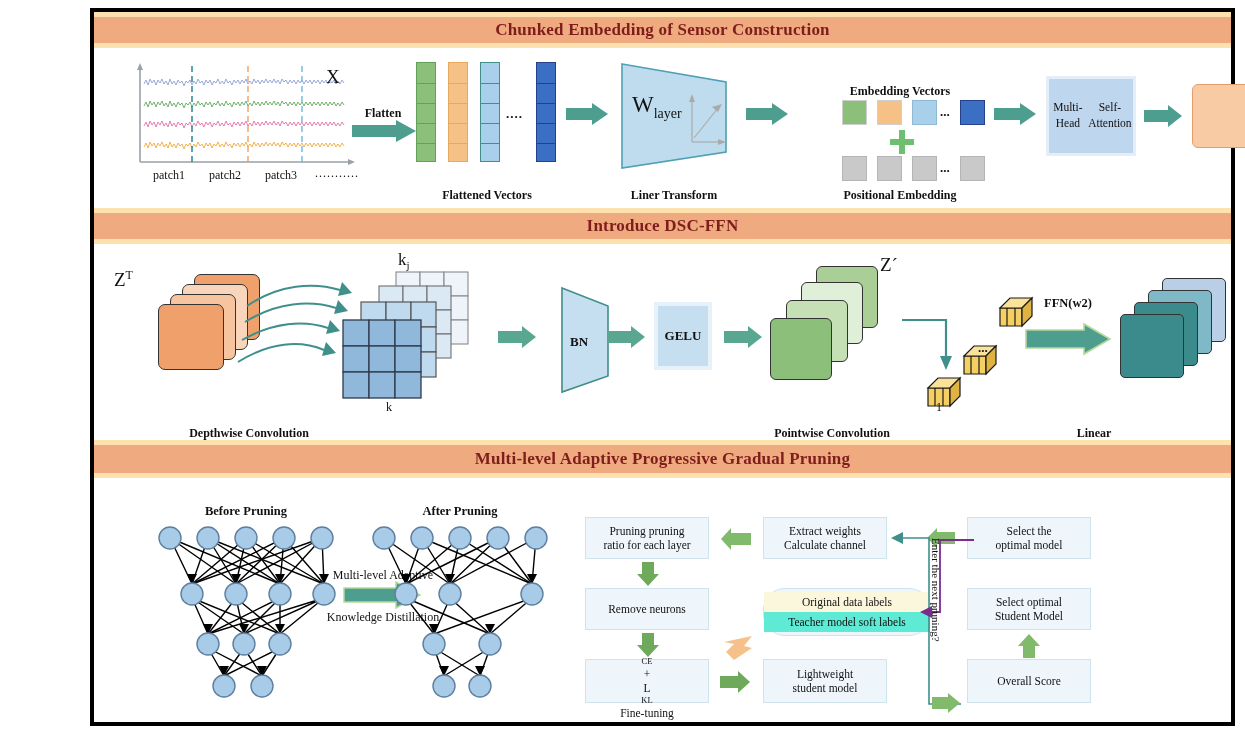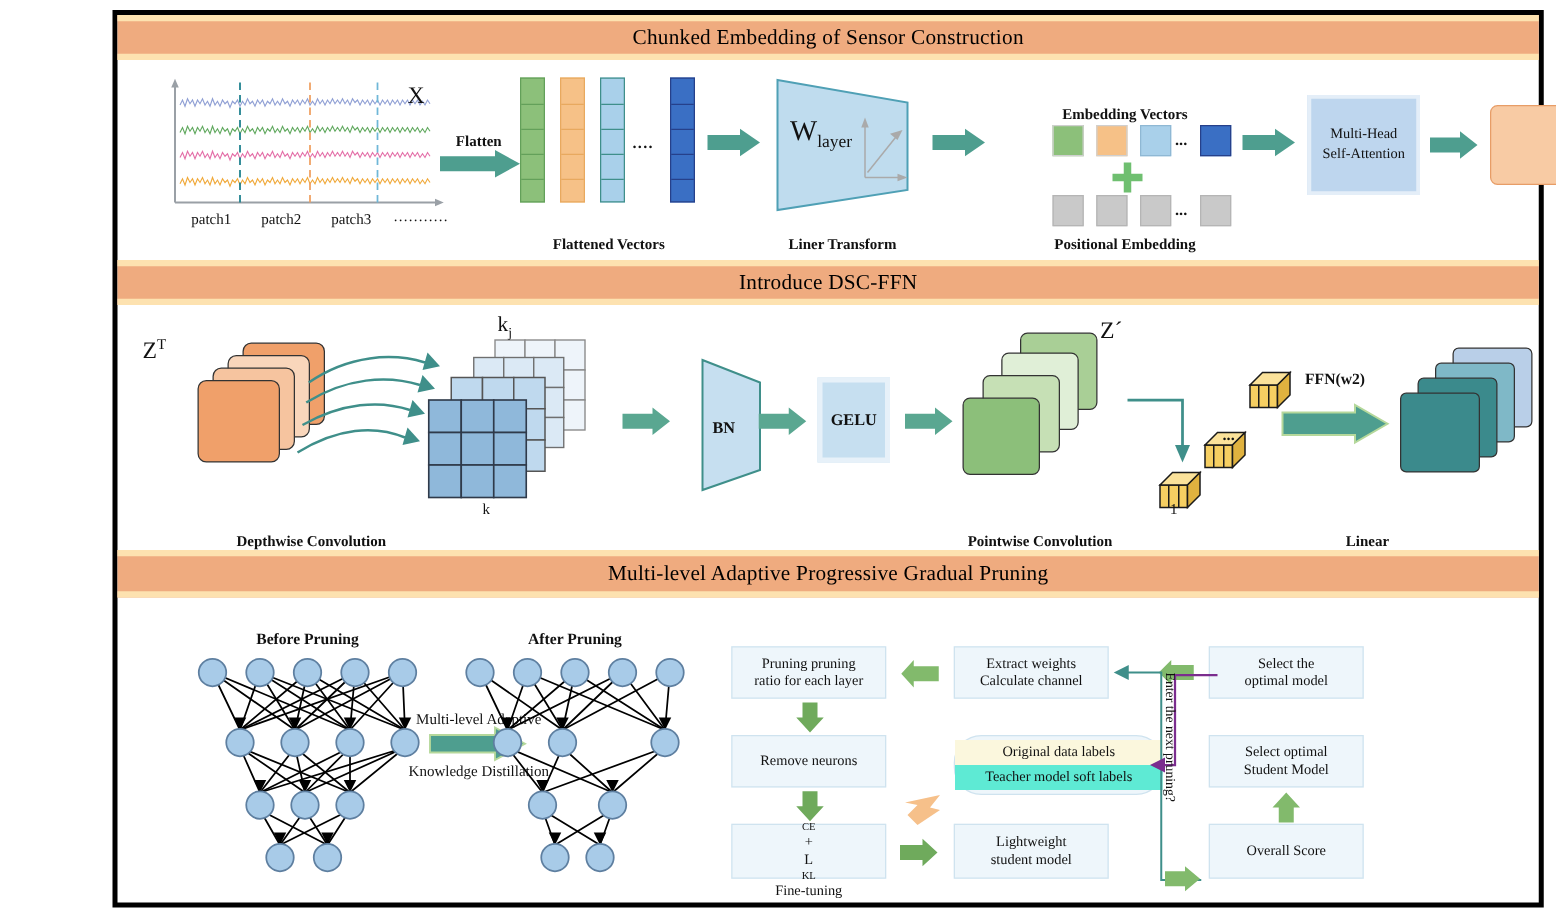--- a/index.html
+++ b/index.html
@@ -5,21 +5,21 @@
   html,body{margin:0;padding:0;background:#ffffff;}
   body{font-family:"Liberation Serif",serif;}
   #root{position:relative;width:1245px;height:736px;background:#ffffff;overflow:hidden;}
 
   .frame{position:absolute;left:90px;top:8px;width:1145px;height:718px;
          border:4px solid #000;box-sizing:border-box;background:#fff;}
 
   .band{position:absolute;left:0;width:100%;background:#efab7f;
         box-sizing:border-box;border-top:5px solid #fde2b0;border-bottom:5px solid #fde2b0;
         display:flex;align-items:center;justify-content:center;}
-  .band-title{font-family:"Liberation Serif",serif;font-weight:normal;font-size:17px;color:#000000;letter-spacing:.2px;}
+  .band-title{font-family:"Liberation Serif",serif;font-weight:bold;font-size:17px;color:#7f1d1d;letter-spacing:.2px;}
 
   .panel{position:absolute;left:0;width:100%;}
 
   
   .abs{position:absolute;}
   .lbl{position:absolute;font-family:"Liberation Serif",serif;font-size:12px;color:#111;white-space:nowrap;}
   .lbl.b{font-weight:bold;}
   .lbl.c{transform:translateX(-50%);}
   .mathlbl{position:absolute;font-family:"Liberation Serif",serif;font-size:19px;color:#111;}
 
@@ -148,21 +148,21 @@
       <div class="sq" style="left:818px;top:108px;width:25px;height:25px;background:#c9c9c9;border:1.4px solid #b5b5b5;"></div>
       <div class="lbl b" style="left:846px;top:112px;font-size:13px;">...</div>
       <div class="sq" style="left:866px;top:108px;width:25px;height:25px;background:#c9c9c9;border:1.4px solid #b5b5b5;"></div>
       <div class="lbl b c" style="left:806px;top:140px;">Positional Embedding</div>
 
       <svg class="arr" style="left:900px;top:55px;" width="44" height="22">
         <polygon points="0,5 26,5 26,0 42,11 26,22 26,17 0,17" fill="#4e9e8f"></polygon>
       </svg>
 
       <div class="abs" style="left:952px;top:28px;width:90px;height:80px;background:#bed6ee;border:3px solid #e4eef8;box-sizing:border-box;
-                  display:flex;flex-direction:column;justify-content:center;
+                  display:flex;flex-direction:row;align-items:center;justify-content:center;
                   font-family:'Liberation Serif',serif;font-size:11.5px;color:#111;line-height:1.35;text-align:center;">
         <span>Multi-Head</span>
         <span>Self-Attention</span>
       </div>
 
       <svg class="arr" style="left:1050px;top:57px;" width="40" height="22">
         <polygon points="0,5 24,5 24,0 38,11 24,22 24,17 0,17" fill="#4e9e8f"></polygon>
       </svg>
 
       <div class="sq" style="left:1098px;top:36px;width:68px;height:64px;background:#f8cba4;border:1.6px solid #e79d67;border-radius:6px;"></div>

